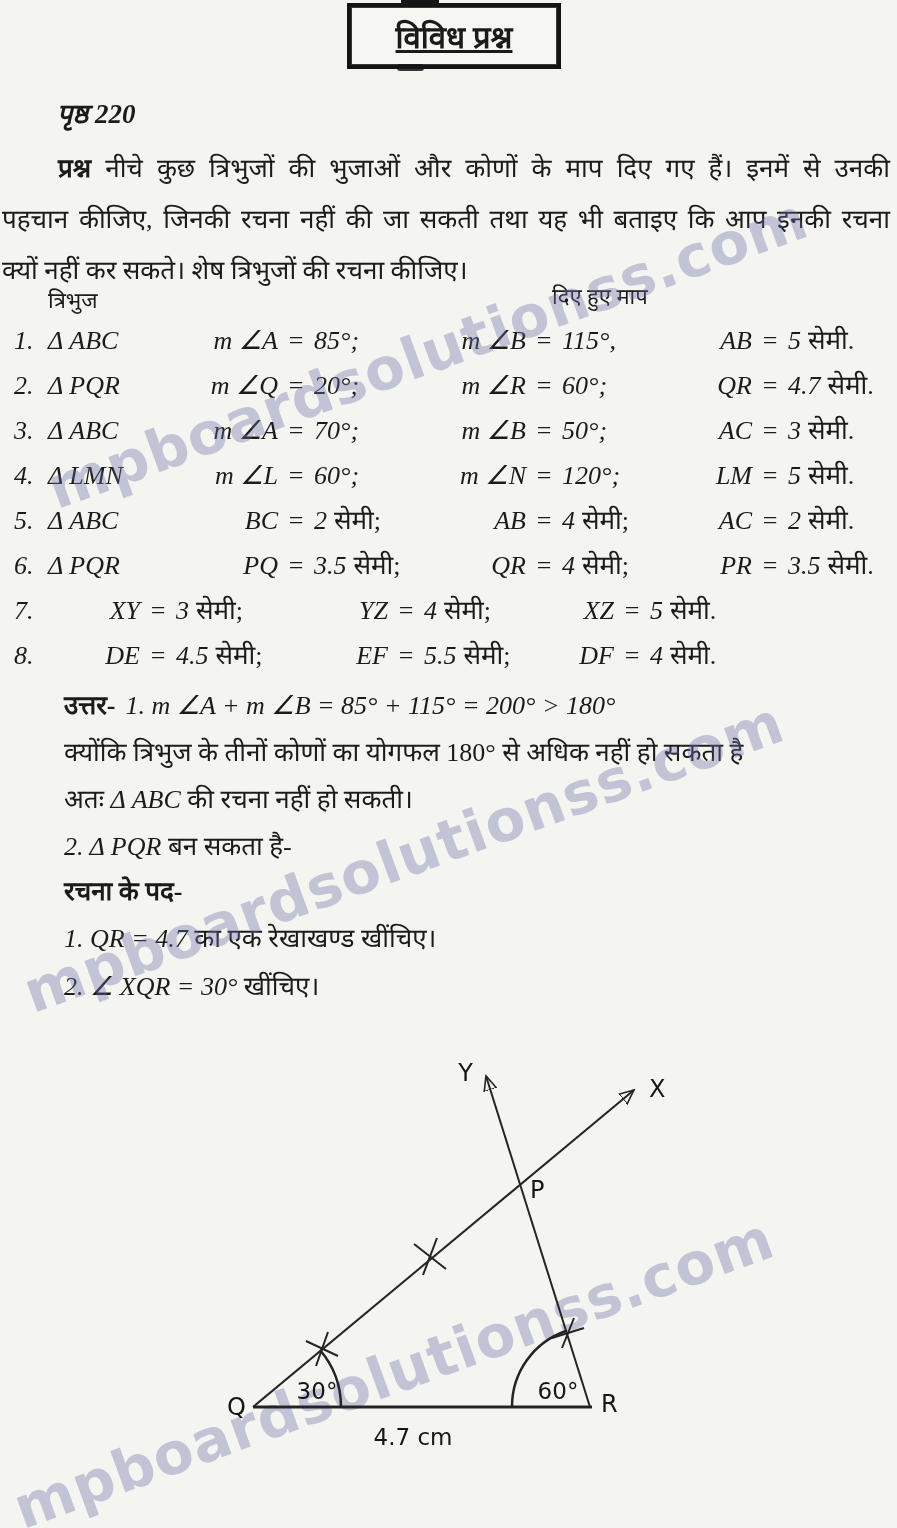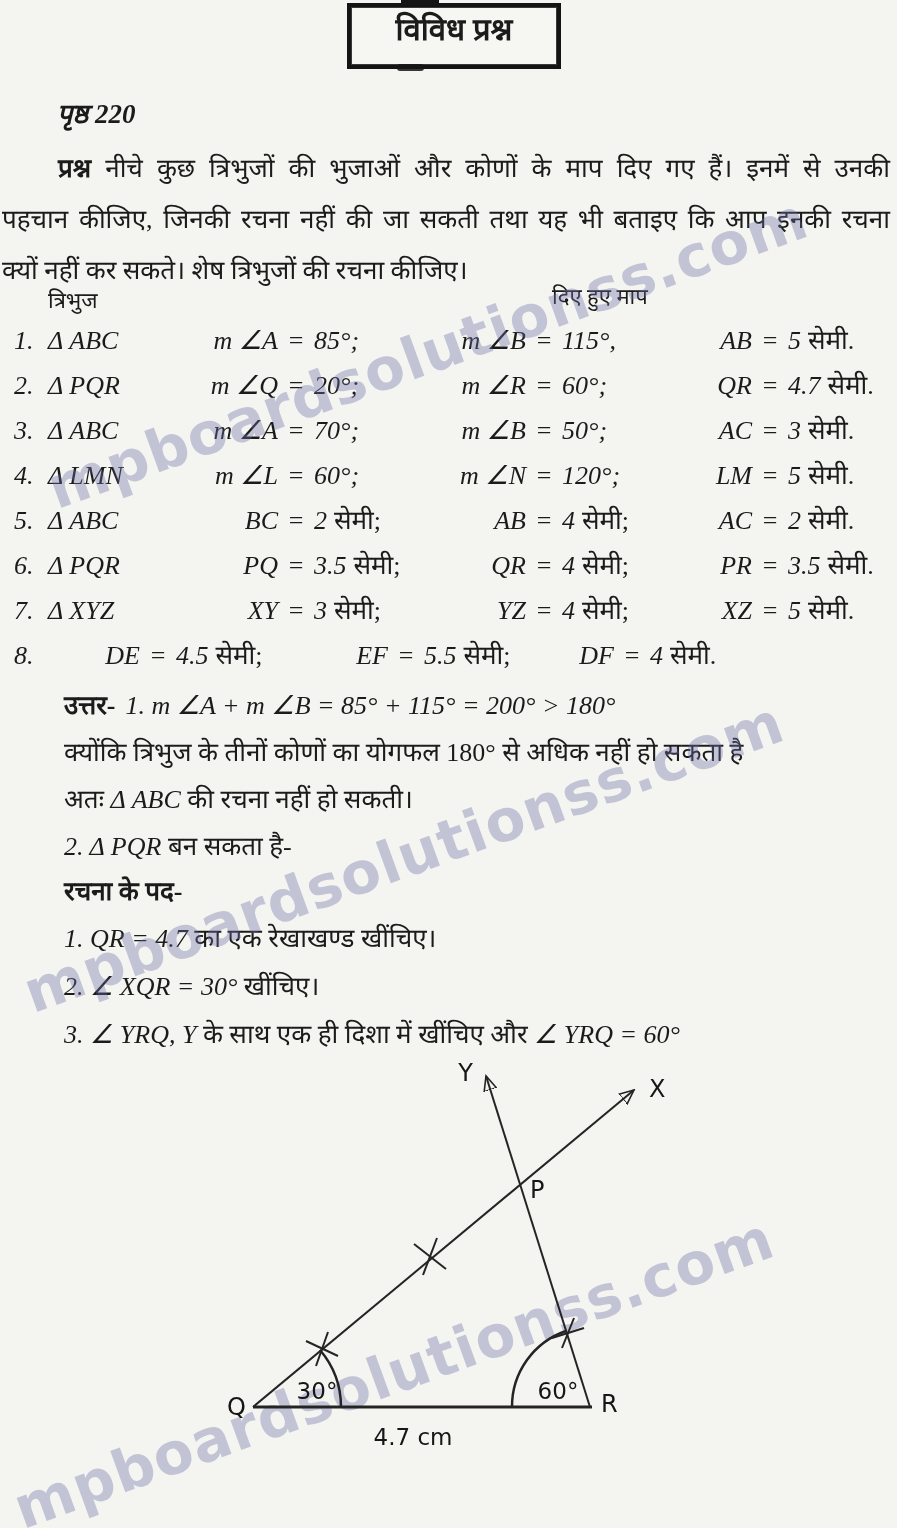--- a/index.html
+++ b/index.html
@@ -17,22 +17,22 @@
   }
   #wmA{left:26px;top:320px;}
   #wmB{left:2px;top:824px;}
   #wmC{left:-8px;top:1340px;}
   .content{position:relative;z-index:2;}
   .artifact{position:absolute;background:#151515;z-index:2;}
   #mark-top{left:401px;top:0;width:38px;height:5px;}
   #mark-under-box{left:397px;top:64px;width:27px;height:7px;border-radius:3px;opacity:.85;}
   .title-box{
     position:absolute;left:347px;top:3px;width:206px;height:58px;
-    border:4px solid #141414;display:flex;align-items:flex-start;justify-content:center;
-    background:#f6f7f2;box-shadow:0 0 0 1px #3a3a3a inset;
+    border:4px solid #141414;display:flex;align-items:center;justify-content:center;
+    background:#f6f7f2;box-shadow:0 0 0 1px #3a3a3a inset;text-decoration:underline;
   }
   .title-box span{font-size:31px;font-weight:bold;}
   .pageref{position:absolute;left:57px;top:94px;font-size:27px;font-weight:bold;font-style:italic;}
   .qline{position:absolute;left:2px;width:888px;font-size:26px;}
   #q1{top:149px;padding-left:56px;width:832px;text-align:justify;text-align-last:justify;}
   #q2{top:200px;text-align:justify;text-align-last:justify;}
   #q3{top:251px;}
   .qbold{font-weight:bold;}
   .thead{position:absolute;font-size:22px;}
   #th1{left:48px;top:284px;}
@@ -265,21 +265,20 @@
           <span class="eq">=</span>
           <span class="rhs">
             <span class="math">3.5</span>
             <span class="unit">सेमी.</span>
           </span>
         </span>
       </div>
 
       <div class="trow">
         <span class="num math">7.</span>
-        <span class="tri math">Δ XYZ</span>
         <span class="cell ca">
           <span class="lhs math">XY</span>
           <span class="eq">=</span>
           <span class="rhs">
             <span class="math">3</span>
             <span class="unit">सेमी;</span>
           </span>
         </span>
         <span class="cell cb">
           <span class="lhs math">YZ</span>
@@ -343,23 +342,20 @@
   <div class="steps">
 
       <div class="step">
         <span class="math">1. </span><span class="math">QR = 4.7</span><span> का एक रेखाखण्ड खींचिए।</span><span class="math"></span><span></span>
       </div>
 
       <div class="step">
         <span class="math">2. </span><span class="math">∠ XQR = 30°</span><span> खींचिए।</span><span class="math"></span><span></span>
       </div>
 
-      <div class="step">
-        <span class="math">3. </span><span class="math">∠ YRQ, Y</span><span> के साथ एक ही दिशा में खींचिए और </span><span class="math">∠ YRQ = 60°</span><span></span>
-      </div>
     </div>
 
   <svg width="897" height="440" viewBox="0 1040 897 440">
     <defs>
       <marker id="ah" viewBox="0 0 10 10" refX="9" refY="5" markerWidth="8" markerHeight="8" orient="auto">
         <path d="M0,1 L9,5 L0,9 z" fill="#242424" stroke="none"></path>
       </marker>
     </defs>
 
     <line x1="253" y1="1407" x2="592" y2="1407" stroke-width="3"></line>

